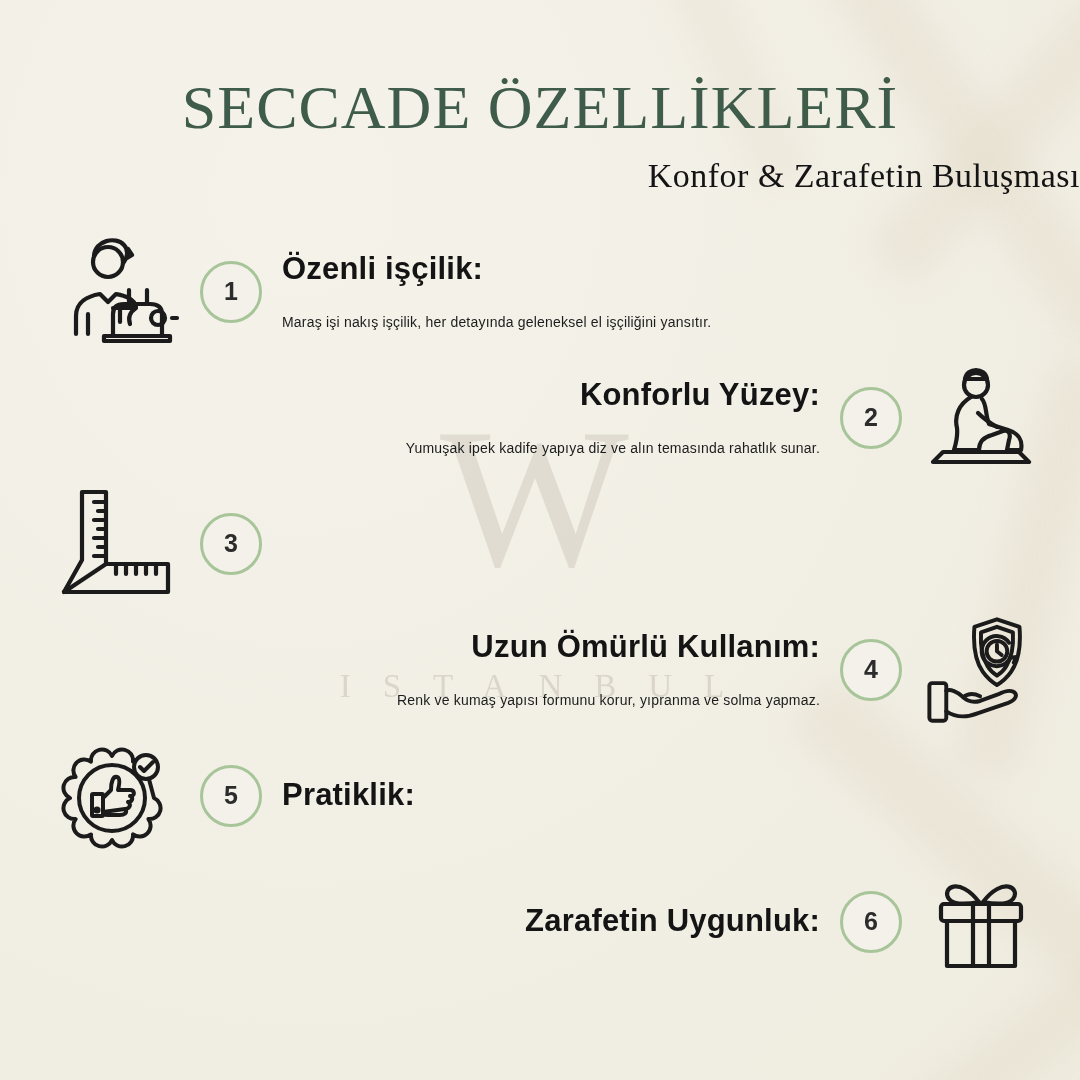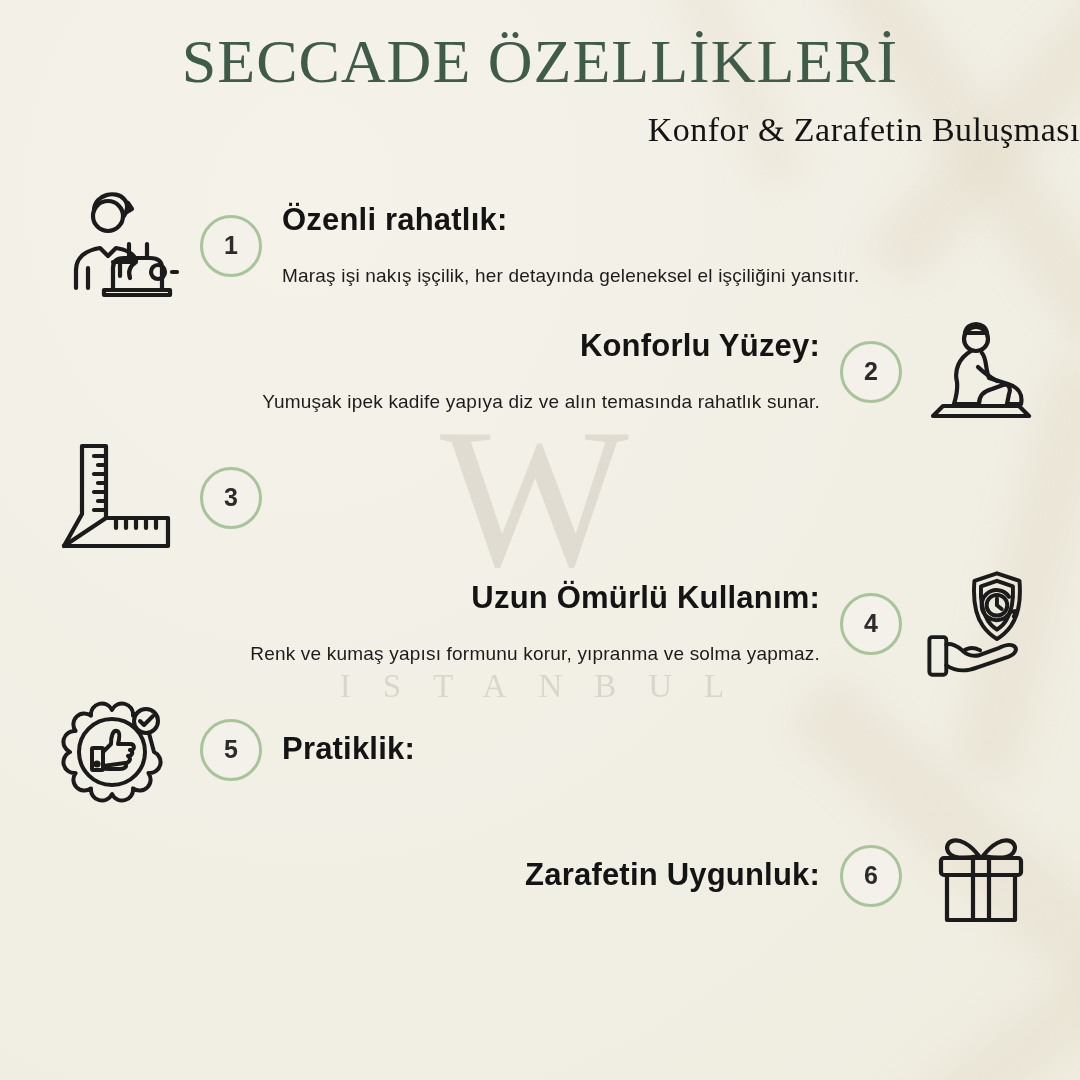--- a/index.html
+++ b/index.html
@@ -22,21 +22,21 @@
   .orn-5{width:420px;height:60px;left:850px;top:990px;transform:rotate(-38deg);}
   .orn-6{width:320px;height:54px;left:560px;top:10px;transform:rotate(65deg);opacity:.35;}
 
   
   .wm{position:absolute;z-index:1;color:rgba(110,102,84,.20);font-family:"Liberation Serif",serif;white-space:nowrap;user-select:none;}
   .wm-mono{left:440px;top:398px;font-size:200px;line-height:1;color:rgba(110,102,84,.14);}
   .wm-line1{left:50%;transform:translateX(-50%);top:588px;font-size:112px;line-height:1;letter-spacing:10px;}
   .wm-line2{left:50%;transform:translateX(-50%);top:668px;font-size:33px;letter-spacing:32px;text-indent:16px;color:rgba(110,102,84,.18);}
 
   
-  .header{position:relative;z-index:2;text-align:center;padding-top:27px;}
+  .header{position:relative;z-index:2;text-align:center;padding-top:27px;margin-top:46px;}
   .title{
     font-family:"Liberation Serif",serif;font-weight:400;
     font-size:62px;line-height:1.1;color:#3f5c4b;letter-spacing:1px;margin:0;
   }
   .subtitle{
     font-family:"Liberation Serif",serif;font-size:34px;color:#141414;
     margin-top:16px;letter-spacing:.5px;text-align:right;
   }
 
   
@@ -48,21 +48,21 @@
   .feature-icon svg{width:100%;height:100%;}
   .feature-badge{
     flex:0 0 62px;width:62px;height:62px;border-radius:50%;
     border:3px solid #a8c59a;background:#f3f1e9;box-sizing:border-box;
     display:flex;align-items:center;justify-content:center;
   }
   .feature-number{font-size:25px;font-weight:600;color:#2c2c2c;}
   .feature-text{flex:1;min-width:0;padding:0 2px;}
   .feature-row.right .feature-text{text-align:right;}
   .feature-title{font-size:31px;font-weight:700;color:#141414;letter-spacing:.2px;line-height:1.05;}
-  .feature-desc{font-size:19px;color:#1c1c1c;margin-top:28px;white-space:nowrap;letter-spacing:.2px;}
+  .feature-desc{font-size:14px;color:#1c1c1c;margin-top:28px;white-space:nowrap;letter-spacing:.2px;}
 </style>
 </head>
 <body>
 
 <div class="page">
 
   <div class="orn orn-1"></div>
   <div class="orn orn-2"></div>
   <div class="orn orn-3"></div>
   <div class="orn orn-4"></div>
@@ -92,21 +92,21 @@
     <path d="M70 76 V90"></path>
     <path d="M79 58 V70 M97 58 V70"></path>
     <path d="M122 86 h5"></path>
     <path d="M54 104 H120 V109 H54 Z"></path>
   </svg>
         </div>
     <div class="feature-badge">
       <span class="feature-number">1</span>
     </div>
     <div class="feature-text">
-      <div class="feature-title">Özenli rahatlık:</div>
+      <div class="feature-title">Özenli işçilik:</div>
       <div class="feature-desc">Maraş işi nakış işçilik, her detayında geleneksel el işçiliğini yansıtır.</div>
     </div>
   </div>
       <div class="feature-row right">
     <div class="feature-icon">
           <svg viewBox="0 0 120 120" fill="none" stroke="#1b1b1b" stroke-width="4.2" stroke-linecap="round" stroke-linejoin="round">
     <circle cx="55" cy="27" r="12"></circle>
     <path d="M44 21 C46 9 64 9 66 21"></path>
     <path d="M44 21 H66"></path>
     <path d="M50 39 C38 46 33 58 36 70 C37 79 35 85 33 92 L58 92 C58 83 63 79 71 77 L82 73 C88 71 90 77 88 82 L86 92 L100 92 C102 82 97 75 87 72 L68 66 C64 56 66 47 61 41"></path>

